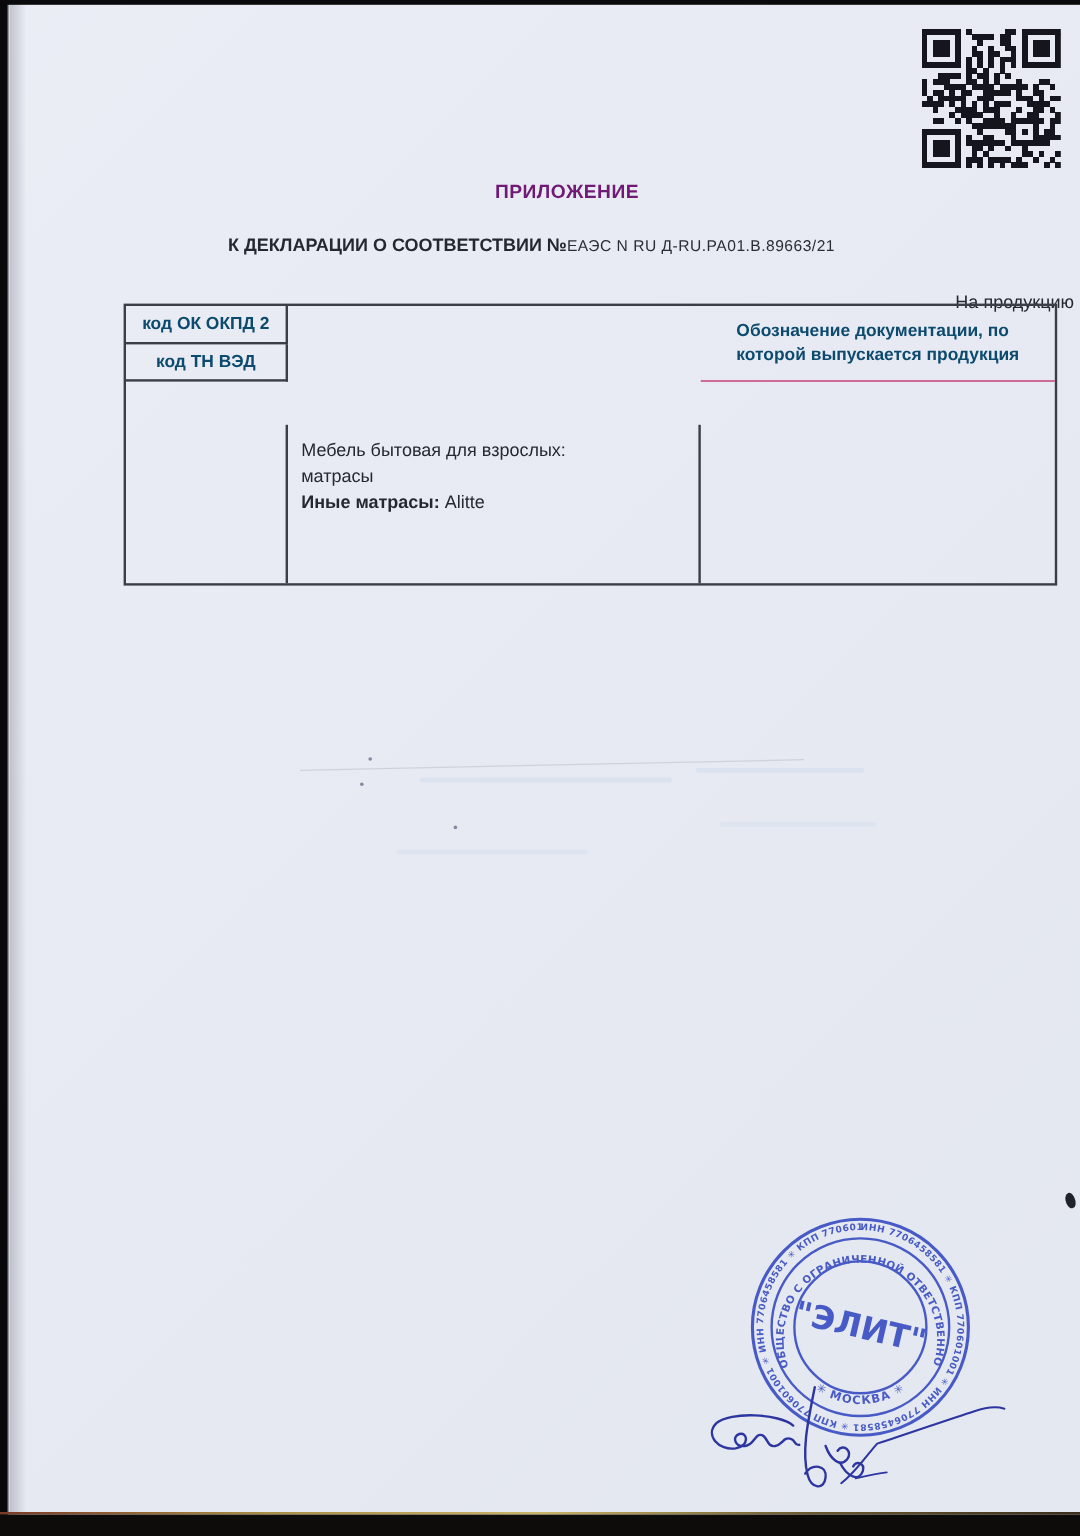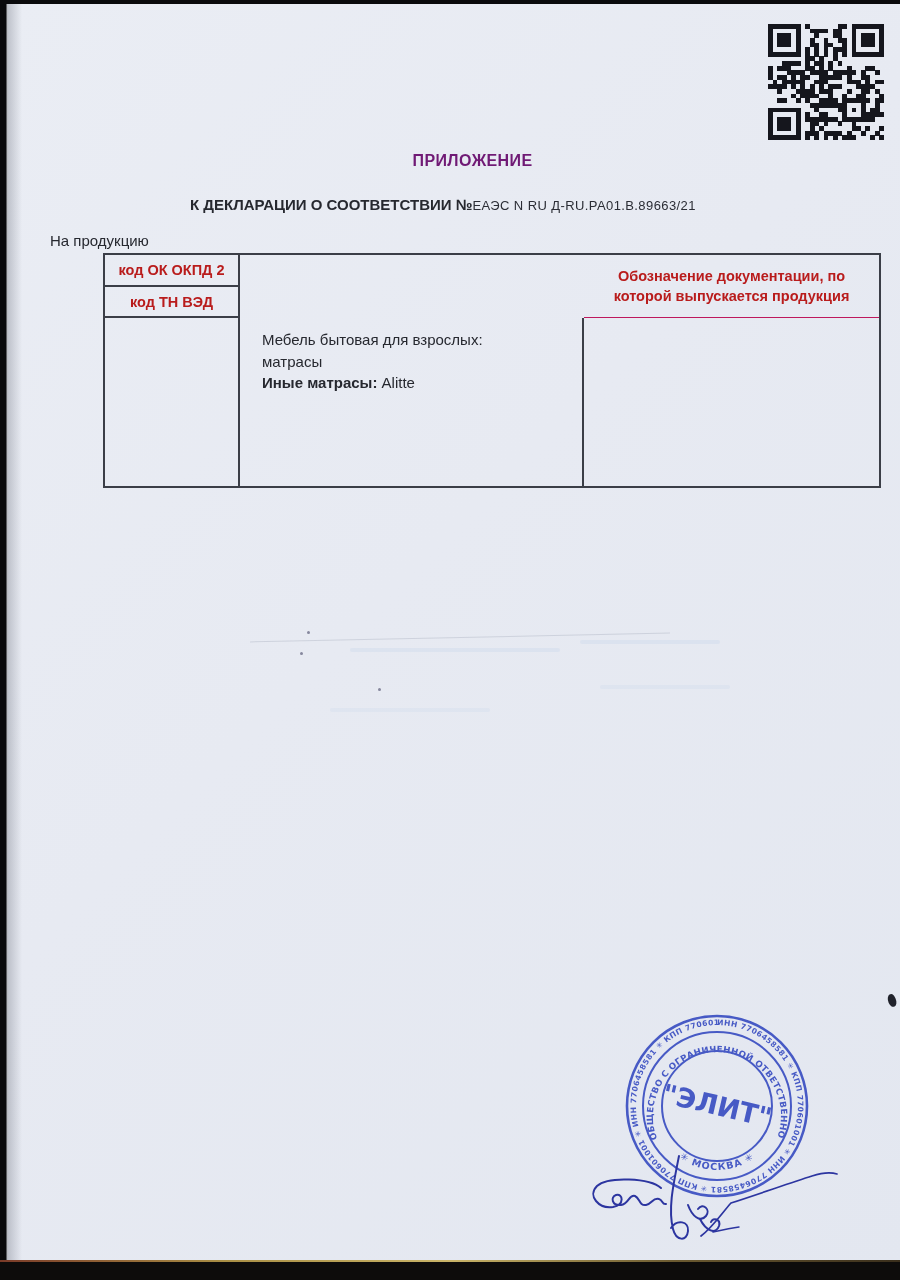--- a/index.html
+++ b/index.html
@@ -25,34 +25,34 @@
   .qr{position:absolute;left:768px;top:24px;z-index:2;}
   .qr svg{display:block;}
   .qr rect{fill:#15161d;}
 
   
   .title{position:absolute;left:50px;top:152px;width:845px;text-align:center;
     font-size:16px;font-weight:bold;letter-spacing:.4px;color:#701a75;z-index:2;}
   .decl-line{position:absolute;left:190px;top:196px;display:flex;align-items:baseline;z-index:2;}
   .decl-label{font-size:15px;font-weight:bold;color:#26282f;}
   .decl-number{font-size:13px;letter-spacing:.4px;color:#2b2d35;}
-  .subtitle{position:absolute;left:50px;top:232px;width:845px;text-align:left;font-size:15px;color:#26282f;z-index:2;}
+  .subtitle{position:absolute;left:50px;top:244px;width:845px;text-align:right;font-size:15px;color:#26282f;z-index:2;}
 
   
   .doc-table{position:absolute;left:103px;top:253px;z-index:2;
     display:grid;grid-template-columns:135px 344px 295px;grid-template-rows:32px 31px 168px;
     border:2px solid #3b3e47;}
   .doc-table>div{box-sizing:border-box;}
-  .h-cell{font-size:14.5px;font-weight:bold;text-align:center;color:#b91c1c;
+  .h-cell{font-size:14.5px;font-weight:bold;text-align:left;color:#0c4a6e;
     display:flex;align-items:center;justify-content:center;white-space:pre-line;line-height:20px;}
   .cell-okpd{grid-column:1;grid-row:1;border-right:2px solid #3b3e47;border-bottom:2px solid #3b3e47;}
   .cell-tnved{grid-column:1;grid-row:2;border-right:2px solid #3b3e47;border-bottom:2px solid #3b3e47;}
   .cell-prod-h{grid-column:2;grid-row:1/3;border-right:2px solid #3b3e47;border-bottom:2px solid #3b3e47;}
   .cell-doc-h{grid-column:3;grid-row:1/3;border-bottom:1px solid #be185d;}
-  .b-cell{font-size:15px;line-height:21.5px;padding:11px 8px 0 22px;white-space:pre-wrap;color:#26282f;}
+  .b-cell{font-size:15px;line-height:21.5px;padding:11px 8px 0 11px;white-space:pre-wrap;color:#26282f;margin-top:36px;}
   .cell-codes{grid-column:1;grid-row:3;border-right:2px solid #3b3e47;}
   .cell-prod{grid-column:2;grid-row:3;border-right:2px solid #3b3e47;}
   .cell-doc{grid-column:3;grid-row:3;}
   .b-cell b{font-weight:bold;}
 
   
   .stamp{position:absolute;left:622px;top:1011px;width:190px;height:190px;z-index:3;opacity:.93;}
   .signature{position:absolute;left:585px;top:1145px;width:265px;height:115px;z-index:4;}
 
   

